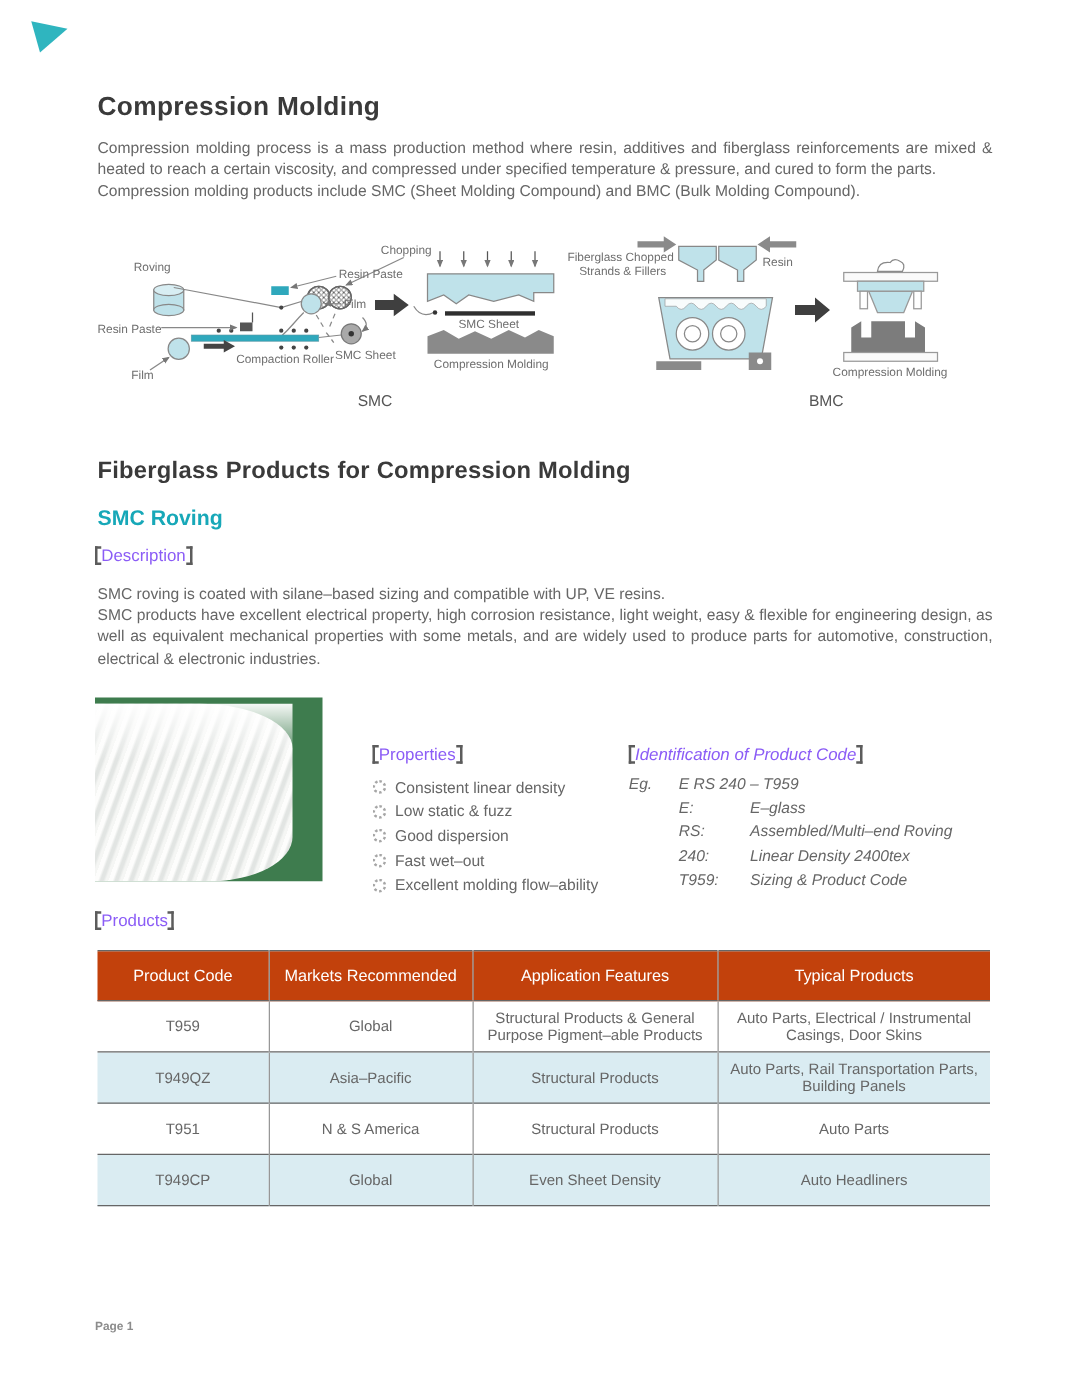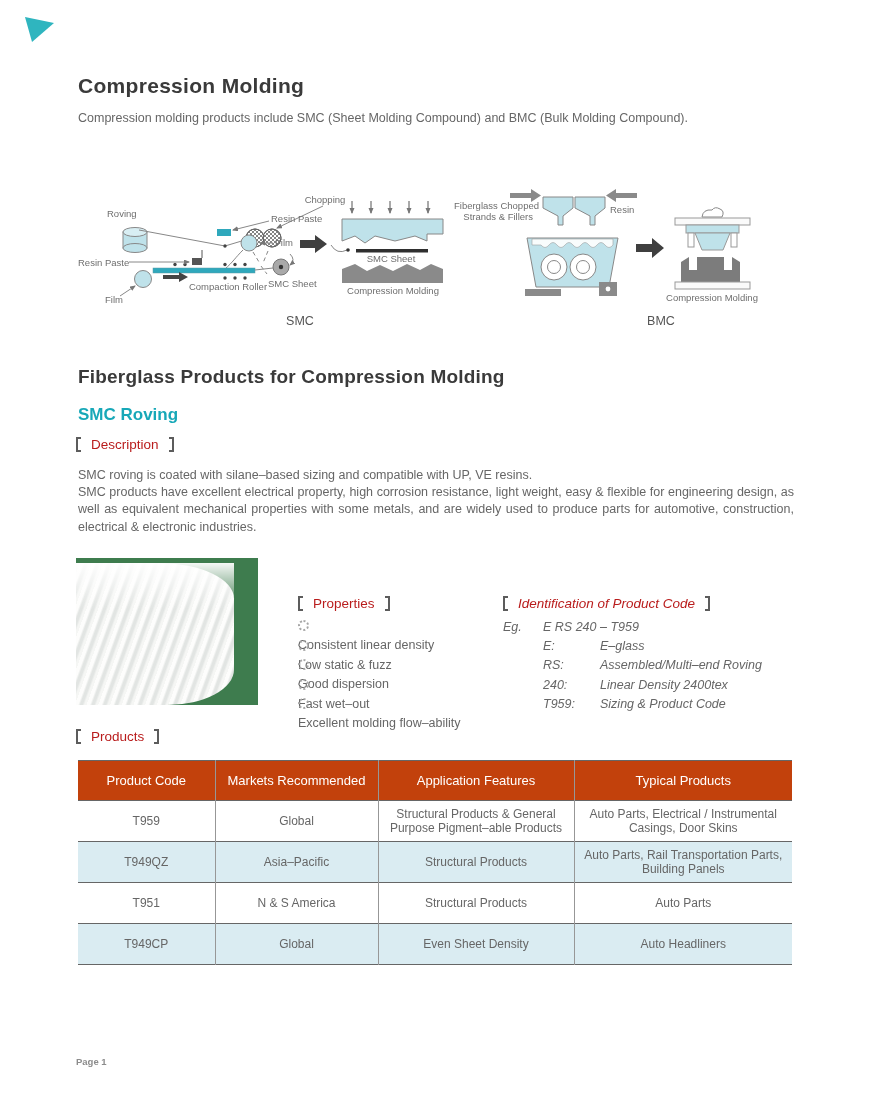--- a/index.html
+++ b/index.html
@@ -16,42 +16,42 @@
   .page-title { left:78px; top:74px; font-size:21px; font-weight:bold; color:#3a3a3a; letter-spacing:.3px; }
   .section-heading { left:78px; top:366px; font-size:19px; font-weight:bold; color:#3a3a3a; letter-spacing:.2px; }
   .product-name { left:78px; top:405px; font-size:17px; font-weight:bold; color:#17a8b8; }
 
   
   .intro { left:78px; top:110px; width:716px; font-size:12.5px; line-height:17.4px; color:#666; }
   .intro p { margin:0; }
   .intro .justify { text-align:justify; }
 
   
-  .bh { display:flex; align-items:center; gap:10px; color:#b91c1c; font-size:13.5px;text-align:right; }
+  .bh { display:flex; align-items:center; gap:0; color:#8b5cf6; font-size:13.5px;text-align:right; }
   .brk { width:5px; height:15px; box-sizing:border-box; border:2.5px solid #5c5c5c; }
   .brk.l { border-right:none; }
   .brk.r { border-left:none; }
 
   .desc-heading { left:76px; top:437px; }
   .desc-text { left:78px; top:467px; width:716px; font-size:12.5px; line-height:17.2px; color:#666; }
   .desc-text p { margin:0; }
   .desc-text .justify { text-align:justify; }
 
   
   .photo { left:76px; top:558px; width:182px; height:147px; background:#3e7c4e; overflow:hidden; }
   .spool { position:absolute; left:-8px; top:5px; width:166px; height:142px;
            background:repeating-linear-gradient(110deg,#fdfdfc 0 3px,#e2e5e3 5px 7px,#f5f6f4 9px 11px);
            border-radius:0 45% 40% 0 / 0 25% 25% 0; }
   .spool::before { content:""; position:absolute; left:0; top:0; right:0; height:46px;
            background:linear-gradient(180deg, rgba(255,255,255,.95), rgba(255,255,255,0)); }
 
   
   .props { left:298px; top:596px; }
   .props ul { list-style:none; margin:9px 0 0 0; padding:0; }
-  .props li { display:flex; gap:7px; font-size:12.5px; color:#666; height:19.6px;flex-direction:column; }
+  .props li { display:flex; align-items:center; gap:7px; font-size:12.5px; color:#666; height:19.6px; }
   .bullet { width:7px; height:7px; border:2px dotted #a6a6a6; border-radius:50%; flex:0 0 auto; }
 
   
   .ident { left:503px; top:596px; width:300px; font-size:12.5px; color:#666;font-style:italic; }
   .ident .row { display:flex; line-height:19.2px; }
   .ident .eg { width:40px; }
   .ident .k  { margin-left:40px; width:57px; }
 
   
   .products-heading { left:76px; top:729px; }
@@ -73,20 +73,21 @@
 </style>
 </head>
 <body>
 
 <svg id="logo" class="abs" viewBox="0 0 32 30">
   <polygon points="1,3 30,9 8,28" fill="#2fb5bf"></polygon>
 </svg>
 
 <div class="abs page-title">Compression Molding</div>
 <div class="abs intro">
+  <p class="justify">Compression molding process is a mass production method where resin, additives and fiberglass reinforcements are mixed &amp; heated to reach a certain viscosity, and compressed under specified temperature &amp; pressure, and cured to form the parts.</p>
   <p>Compression molding products include SMC (Sheet Molding Compound) and BMC (Bulk Molding Compound).</p>
 </div>
 
 <svg class="abs diagram" width="720" height="150" viewBox="0 0 720 150">
   <defs>
     <marker id="m-arrow" markerWidth="8" markerHeight="8" refX="5" refY="2.5" orient="auto">
       <path d="M0,0 L6,2.5 L0,5 Z" fill="#777"></path>
     </marker>
     <pattern id="hatch" width="4" height="4" patternUnits="userSpaceOnUse">
       <path d="M0,0 L4,4 M4,0 L0,4" stroke="#666" stroke-width="0.8"></path>

